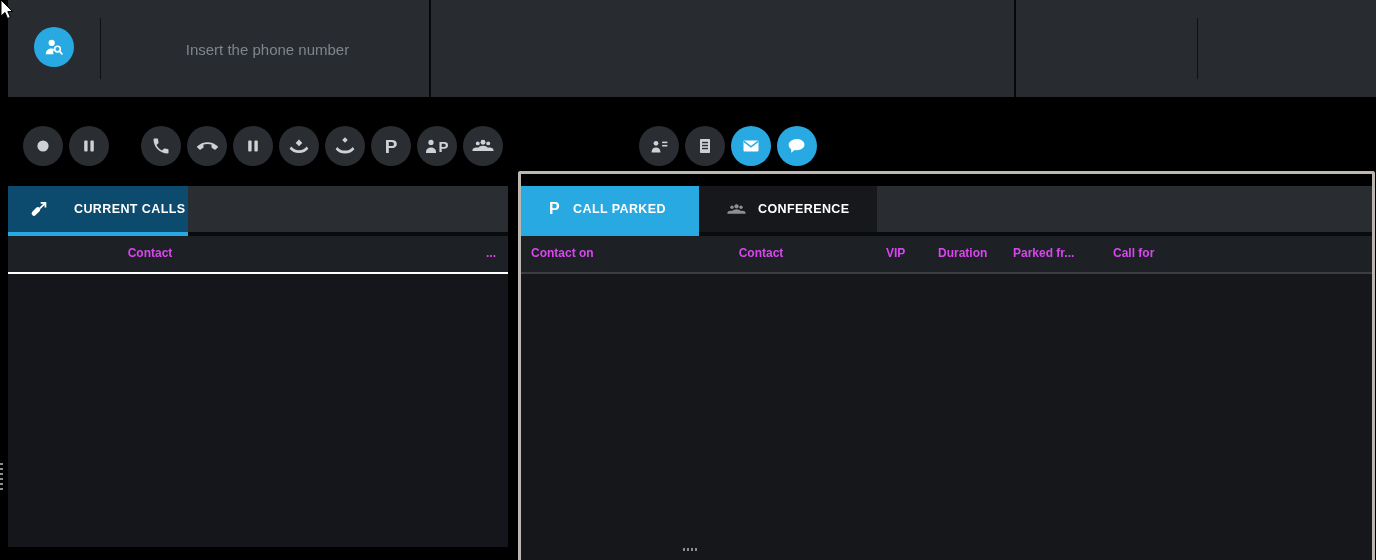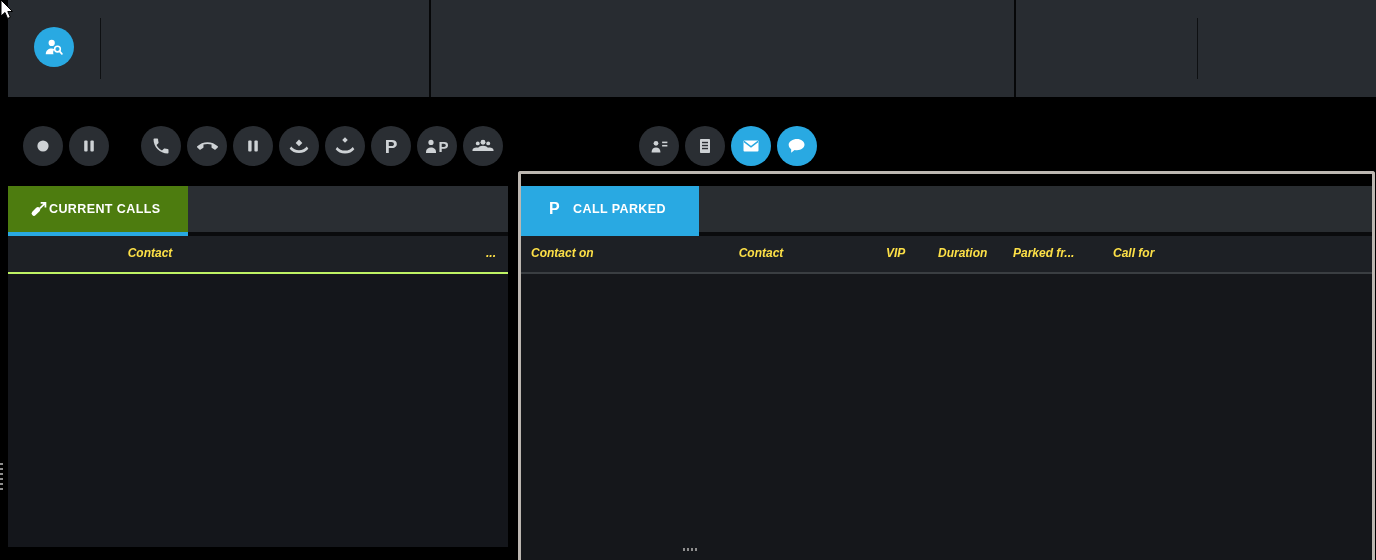--- a/index.html
+++ b/index.html
@@ -46,22 +46,22 @@
   .tabbar.left { background:#2a2e33; }
   .tabbar.right { background:#292d31; }
   .tab {
     height:46px; display:flex; align-items:center; cursor:pointer; box-sizing:border-box;
     color:#fff; font-size:12.5px; font-weight:bold; letter-spacing:0.4px;
   }
   .tab .tab-label { white-space:nowrap; }
   .tab-gap { height:4px; background:#0a0b0d; position:relative; }
   .tab-gap .active-underline { position:absolute; left:0; top:0; height:4px; background:#29a9e2; }
   .grid-header {
-    height:36px; background:#1d2025; border-bottom:2px solid #bef264; position:relative;
-    color:#fde047; font-size:12px; font-weight:bold;font-style:italic;
+    height:36px; background:#1d2025; border-bottom:2px solid #ffffff; position:relative;
+    color:#d946ef; font-size:12px; font-weight:bold;
   }
   .grid-header .hcell { position:absolute; top:10px; cursor:pointer; white-space:nowrap; }
   .grid-body { flex:1 1 auto; }
   .grid-body.left { background:#14161b; }
   .grid-body.right { background:#15171b; }
 
   
   .left-edge-handle {
     position:absolute; left:0; top:463px; width:3px; height:30px;
     background:repeating-linear-gradient(to bottom, #8d8d8d 0 2px, transparent 2px 5px);
@@ -89,20 +89,21 @@
         <circle cx="9.5" cy="7.5" r="3.4" fill="#fff"></circle>
         <path d="M3 20c0-4.2 3-6.3 6.5-6.3 1.2 0 2.3.25 3.2.72-1 .9-1.6 2.2-1.6 3.6 0 .7.15 1.4.42 2z" fill="#fff"></path>
         <circle cx="15.8" cy="14.2" r="3.1" fill="none" stroke="#fff" stroke-width="1.7"></circle>
         <line x1="18" y1="16.6" x2="20.6" y2="19.4" stroke="#fff" stroke-width="1.9" stroke-linecap="round"></line>
       </svg>
     </span>
   </button>
 
   <div class="vdiv-partial" style="left:92px"></div>
 
+  <input class="phone-input" type="text" value="" placeholder="Insert the phone number" style="">
 
   <div class="vdiv-full" style="left:421px"></div>
   <div class="vdiv-full" style="left:1006px"></div>
   <div class="vdiv-partial" style="left:1189px"></div>
 </div>
 
 <button class="cbtn" style="left:23px">
   <span>
     <svg width="20" height="20" viewBox="0 0 20 20">
         <circle cx="10" cy="10" r="5.6" fill="#ced2d5"></circle>
@@ -221,21 +222,21 @@
 <button class="cbtn blue" style="left:777px">
   <span>
     <svg width="20" height="20" viewBox="0 0 24 24">
       <path d="M12 3.5c5 0 9 3 9 6.8s-4 6.8-9 6.8c-1 0-2-.12-2.9-.34L5 20v-4.1c-1.9-1.2-3-3-3-5.6C2 6.5 7 3.5 12 3.5z" fill="#fff"></path>
     </svg>
   </span>
 </button>
 
 <div class="left-panel">
   <div class="tabbar left">
-    <div class="tab" style="width:180px; background:#4d7c0f; padding-left:22px; gap:0;">
+    <div class="tab" style="width:180px; background:#0c4a6e; padding-left:22px; gap:25px;">
       <span>
         <svg width="19" height="19" viewBox="0 0 24 24">
           <rect x="1" y="11.5" width="13" height="6" rx="3" transform="rotate(-45 7.5 14.5)" fill="#fff"></rect>
           <path d="M12.5 10.5l7-7M13.5 3.5h6v6" fill="none" stroke="#fff" stroke-width="2.2" stroke-linejoin="miter"></path>
         </svg>
       </span>
       <span class="tab-label">CURRENT CALLS</span>
     </div>
   </div>
   <div class="tab-gap">
@@ -248,20 +249,31 @@
   <div class="grid-body left"></div>
 </div>
 
 <div class="right-window">
   <div class="win-top-strip"></div>
   <div class="tabbar right">
     <div class="tab" style="width:178px; background:#29a9e2; padding-left:28px; gap:13px;">
       <span class="glyph-p" style="color:#fff; font-size:16px;">P</span>
       <span class="tab-label">CALL PARKED</span>
     </div>
+    <div class="tab" style="width:178px; background:#16181c; padding-left:28px; gap:12px;">
+      <span>
+        <svg width="19" height="19" viewBox="0 0 24 24">
+          <circle cx="12" cy="8" r="2.7" fill="#8b9095"></circle>
+          <circle cx="6.3" cy="9.2" r="2.1" fill="#8b9095"></circle>
+          <circle cx="17.7" cy="9.2" r="2.1" fill="#8b9095"></circle>
+          <path d="M12 11.6c-2.4 0-4.4.9-5.4 2.2-.6-.2-1.2-.3-1.9-.3-2.2 0-4.2 1.1-4.2 3v1h23v-1c0-1.9-2-3-4.2-3-.7 0-1.3.1-1.9.3-1-1.3-3-2.2-5.4-2.2z" fill="#8b9095"></path>
+        </svg>
+      </span>
+      <span class="tab-label">CONFERENCE</span>
+    </div>
   </div>
   <div class="tab-gap">
     <div class="active-underline" style="width:178px"></div>
   </div>
   <div class="grid-header" style="border-bottom-color:#3a3e42;">
     <span class="hcell" style="left:10px">Contact on</span>
     <span class="hcell" style="left:190px; width:100px; text-align:center;">Contact</span>
     <span class="hcell" style="left:365px">VIP</span>
     <span class="hcell" style="left:417px">Duration</span>
     <span class="hcell" style="left:492px">Parked fr...</span>

